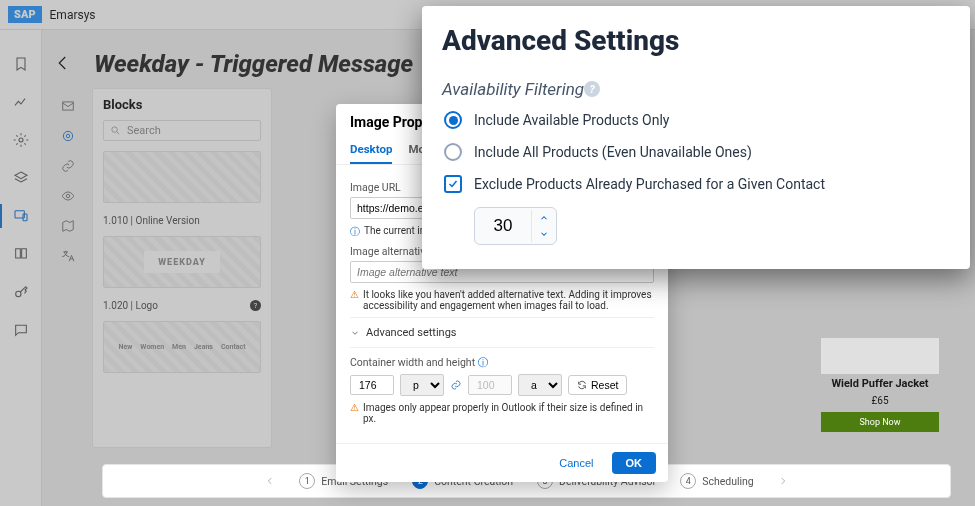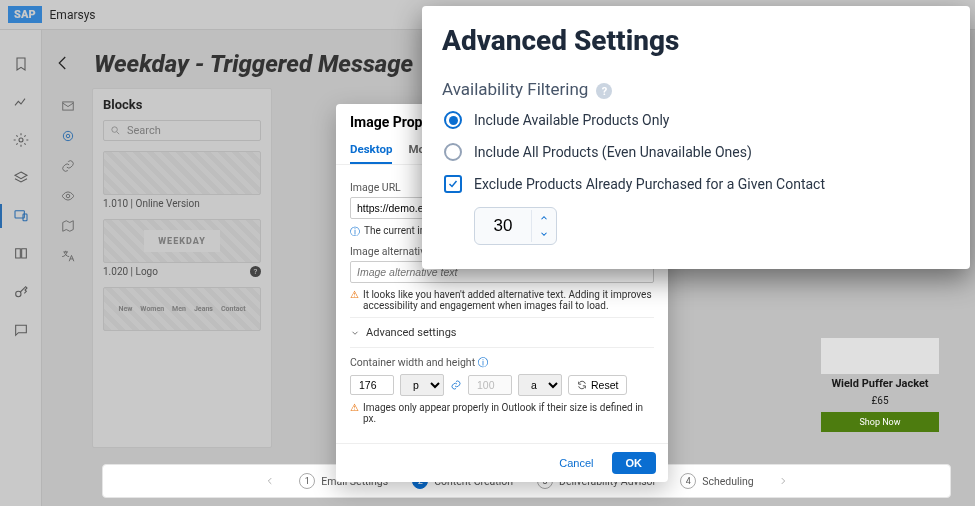--- a/index.html
+++ b/index.html
@@ -24,21 +24,21 @@
   .page-title { font-size: 24px; font-weight: 800; margin: 14px 0 10px 40px; color: #1a1a1a; font-style: italic; }
   
   .editor-row { display: flex; gap: 10px; }
   .editor-rail { width: 28px; display: flex; flex-direction: column; align-items: center; padding-top: 10px; gap: 16px; color:#6a6a6a; }
   .editor-rail .ico { width:14px; height:14px; }
   
   .blocks-panel { width: 180px; background: #fff; border: 1px solid #e6e6e6; border-radius: 2px; padding: 8px 10px; min-height: 360px; }
   .blocks-label { font-size: 13px; font-weight: 700; margin-bottom: 8px; }
   .search-row { display:flex; align-items:center; gap:6px; border:1px solid #ddd; border-radius:2px; padding:3px 6px; margin-bottom:10px; color:#888; font-size:11px; }
   .search-row .ico { width:11px; height:11px; }
-  .block-thumb { height: 44px; border:1px solid #e0e0e0; border-radius:2px; margin-bottom:3px; background: repeating-linear-gradient(45deg,#eee,#eee 5px,#f7f7f7 5px,#f7f7f7 10px); display:flex; align-items:center; justify-content:center; font-size:8px; color:#888; }
+  .block-thumb { height: 52px; border:1px solid #e0e0e0; border-radius:2px; margin-bottom:12px; background: repeating-linear-gradient(45deg,#eee,#eee 5px,#f7f7f7 5px,#f7f7f7 10px); display:flex; align-items:center; justify-content:center; font-size:8px; color:#888; }
   .block-thumb .inner { background:#fff; padding:6px 14px; font-weight:800; font-size:9px; letter-spacing:1px; }
   .block-thumb .navbits { display:flex; gap:8px; font-size:7px; font-weight:700; }
   .block-caption { font-size: 10px; color:#444; margin-bottom:10px; display:flex; justify-content:space-between; align-items:center; }
   .block-caption .q { width:11px; height:11px; border-radius:50%; background:#333; color:#fff; font-size:8px; display:flex; align-items:center; justify-content:center; }
   
   .canvas-area { flex:1; min-height:360px; }
   
   .stepper { position:absolute; bottom:8px; left:60px; right:24px; height:34px; background:#fff; border:1px solid #e5e5e5; border-radius:4px; display:flex; align-items:center; justify-content:center; gap:24px; font-size:10.5px; color:#555; z-index:6; }
   .stepper .step { display:flex; align-items:center; gap:6px; }
   .stepper .num { width:16px; height:16px; border-radius:50%; border:1px solid #aaa; display:flex; align-items:center; justify-content:center; font-size:9px; }
@@ -73,21 +73,21 @@
   
   .prod-card { position:absolute; right:36px; top:338px; width:118px; z-index:7; color:#1a1a1a; text-align:center; font-size:10.5px; }
   .prod-card .imgph { height:36px; background:#e0e0e0; margin-bottom:4px; }
   .prod-card .pname { font-weight:700; font-size:11px; line-height:1.15; }
   .prod-card .price { font-size:10px; margin:4px 0 6px; }
   .prod-card .shop { background:#4d7c0f; color:#fff; font-size:9px; padding:5px 0; }
 
   
   .adv-modal { position:absolute; left:422px; top:6px; width:548px; background:#fff; border-radius:4px; box-shadow: 0 10px 28px rgba(0,0,0,0.45); z-index: 20; padding: 18px 20px 24px; }
   .adv-modal h1 { font-size: 28px; font-weight: 800; color:#1e2a3b; margin-bottom:22px; }
-  .section-label { font-size: 17px; color:#475569; display:flex; align-items:flex-end; gap:8px; margin-bottom:12px; }
+  .section-label { font-size: 17px; color:#475569; display:flex; align-items:center; margin-bottom:12px;font-style:italic; }
   .help-circ { width:16px; height:16px; border-radius:50%; background:#cbd5e1; color:#fff; font-size:11px; display:flex; align-items:center; justify-content:center; font-weight:700; }
   .radio-row, .check-row { display:flex; align-items:center; gap:12px; font-size:14px; color:#2a3646; margin-bottom:14px; padding-left:2px; }
   .radio { width:18px; height:18px; border:2px solid #0a6ed1; border-radius:50%; display:flex; align-items:center; justify-content:center; flex-shrink:0; }
   .radio.empty { border-color:#94a3b8; }
   .radio .dot { width:9px; height:9px; border-radius:50%; background:#0a6ed1; }
   .checkbox { width:18px; height:18px; border:2px solid #0a6ed1; border-radius:3px; display:flex; align-items:center; justify-content:center; flex-shrink:0; }
   .checkbox svg { width:12px; height:12px; stroke:#0a6ed1; stroke-width:3; fill:none; }
   .days-row { display:flex; align-items:center; gap:14px; margin:6px 0 0 32px; font-size:16.5px; color:#2a3646; }
   .spinbox { display:flex; align-items:center; border:1px solid #cbd5e1; border-radius:6px; background:#f8fafc; overflow:hidden; }
   .spinbox input { width:56px; border:none; background:transparent; font-size:17px; text-align:center; padding:8px 4px; outline:none; }

